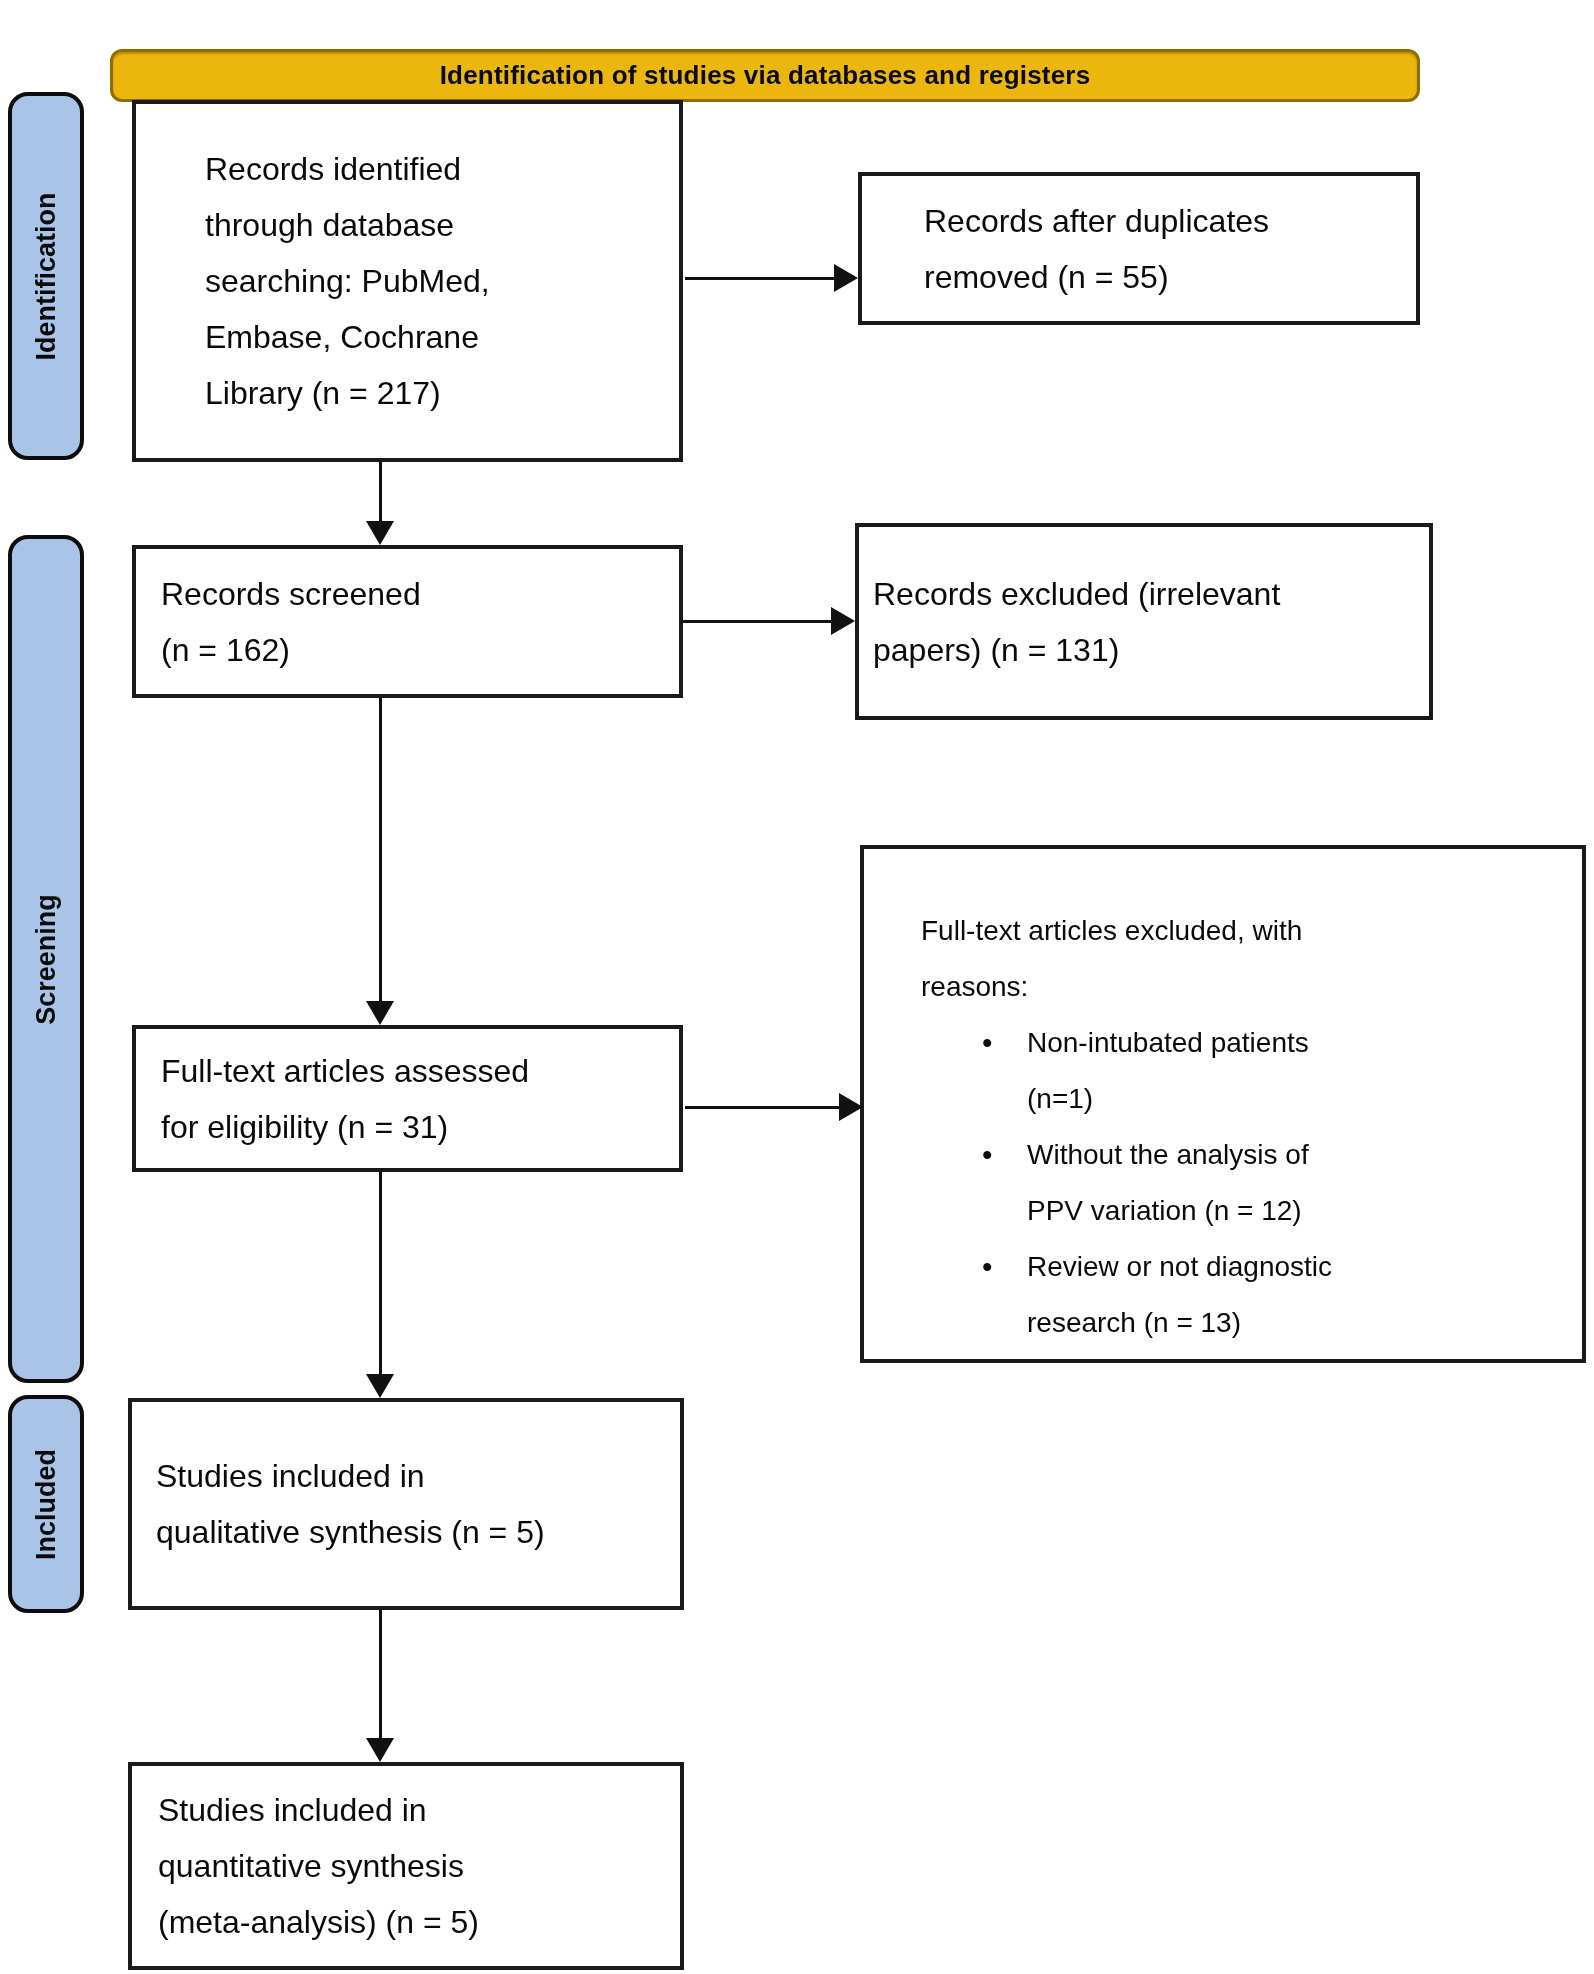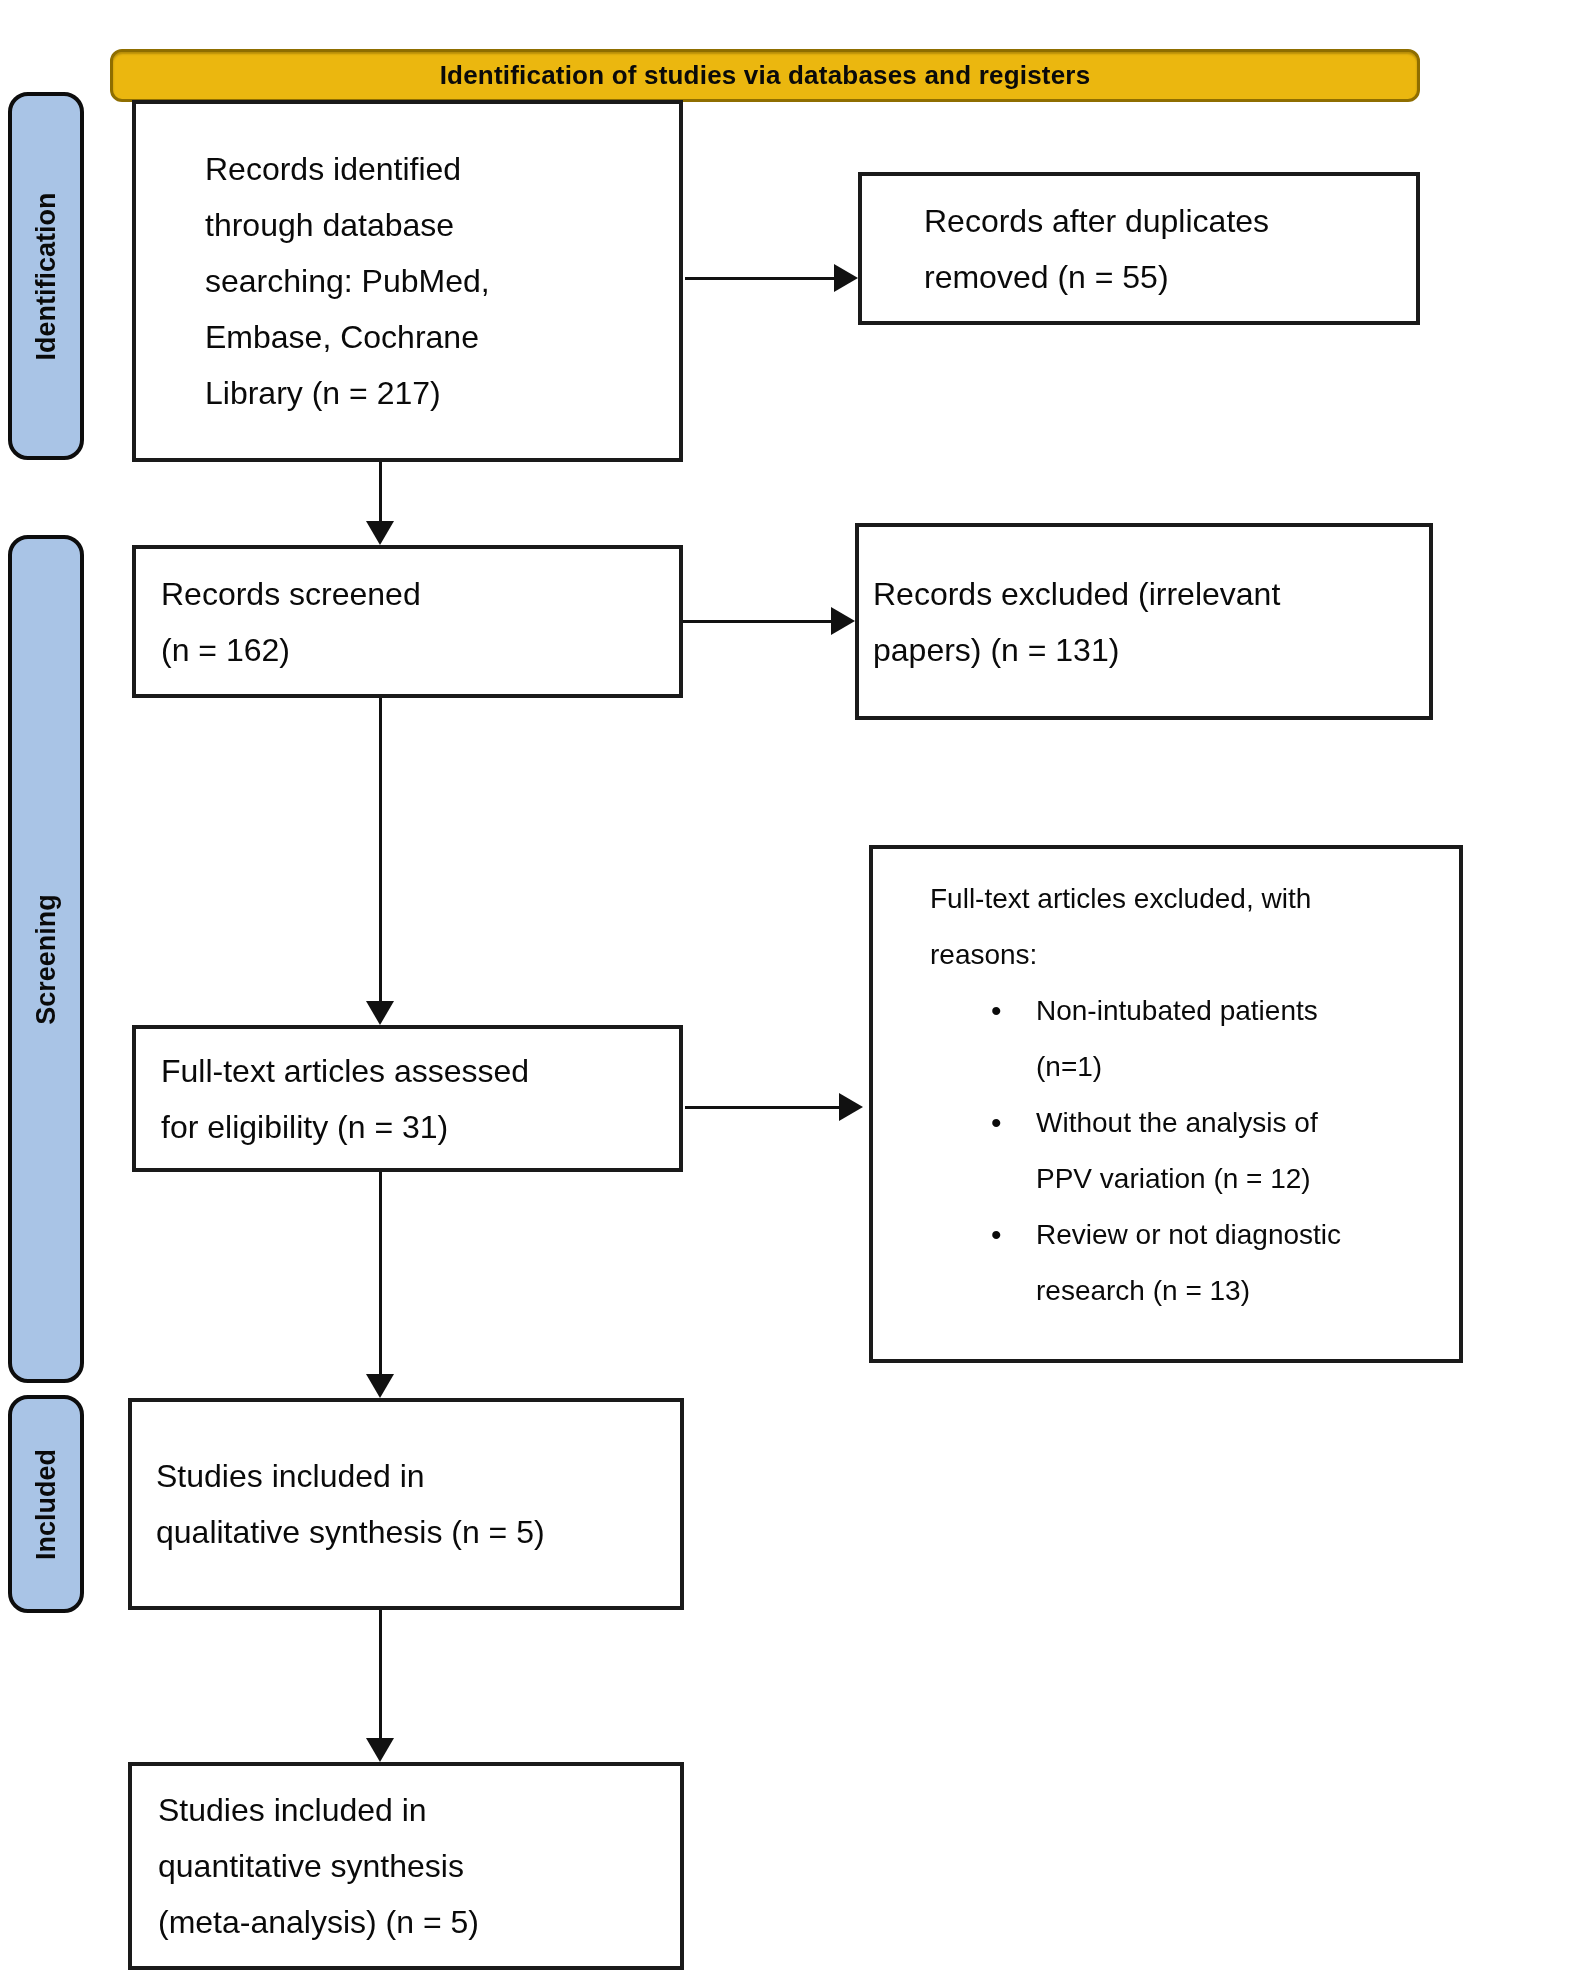--- a/index.html
+++ b/index.html
@@ -55,21 +55,21 @@
   #box-identified{left:132px;top:100px;width:551px;height:362px;}
   #box-identified .btext{padding-left:69px;}
   #box-duplicates{left:858px;top:172px;width:562px;height:153px;}
   #box-duplicates .btext{padding-left:62px;}
   #box-screened{left:132px;top:545px;width:551px;height:153px;}
   #box-screened .btext{padding-left:25px;}
   #box-excluded{left:855px;top:523px;width:578px;height:197px;}
   #box-excluded .btext{padding-left:14px;}
   #box-fulltext{left:132px;top:1025px;width:551px;height:147px;}
   #box-fulltext .btext{padding-left:25px;}
-  #box-reasons{left:860px;top:845px;width:594px;height:518px;display:block;padding-top:22px;margin-left:9px;}
+  #box-reasons{left:860px;top:845px;width:726px;height:518px;display:block;padding-top:54px;}
   #box-reasons .rtitle{
     white-space:pre-line;font-size:28px;line-height:56px;color:#0a0a0a;
     padding-left:57px;
   }
   #box-reasons ul{list-style:none;margin:0;padding:0;}
   #box-reasons li{
     position:relative;
     white-space:pre-line;
     font-size:28px;line-height:56px;color:#0a0a0a;
     padding-left:163px;

